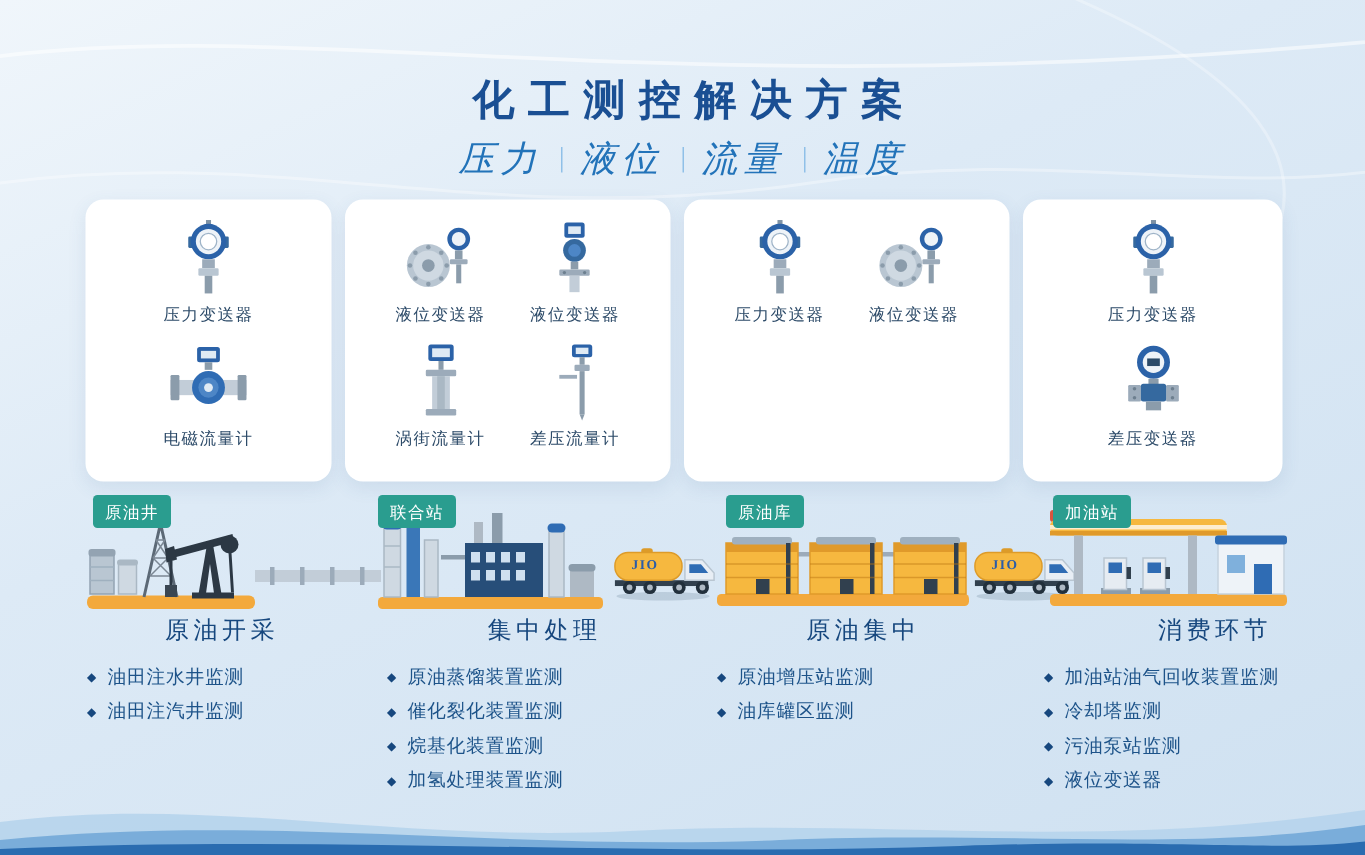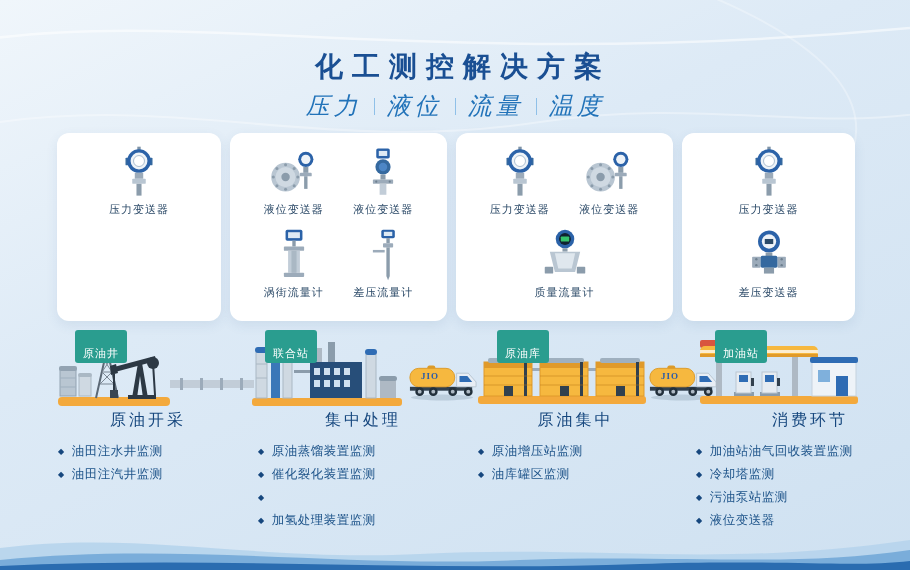--- a/index.html
+++ b/index.html
@@ -34,21 +34,21 @@
   .card-3{flex:0 0 217px;}
   .card-4{flex:1;}
   .card .row{flex:1;display:flex;align-items:flex-start;justify-content:space-evenly;}
   .cell{display:flex;flex-direction:column;align-items:center;gap:3px;}
   .inst{width:58px;height:54px;}
   .inst-label{font-size:11px;color:#2c4a68;letter-spacing:1px;white-space:nowrap;}
   
   .flow{position:absolute;top:328px;left:0;right:0;height:84px;}
   .tag{
     position:absolute;background:#2a9d8f;color:#ffffff;font-size:11px;line-height:1;
-    padding:18px 8px 4px;border-radius:3px;letter-spacing:1px;z-index:3;white-space:nowrap;margin-left:13px;
+    padding:7px 8px 4px;border-radius:3px;letter-spacing:1px;z-index:3;white-space:nowrap;
   }
   .scene{position:absolute;}
   .truck{position:absolute;width:70px;height:44px;font-family:Liberation Serif, serif;}
   .truck svg{width:70px;height:44px;display:block;}
   .truck .jio{
     position:absolute;left:13px;top:13px;font-size:9px;font-weight:bold;
     color:#2a5ca8;letter-spacing:1px;
   }
   
   .stage-col{position:absolute;top:410px;}
@@ -202,20 +202,28 @@
   <section class="cards">
     <div class="card card-1">
       <div class="row">
         <div class="cell">
           <svg class="inst" viewBox="0 0 64 64">
               <use href="#sym-pt"></use>
             </svg>
           <div class="inst-label">压力变送器</div>
         </div>
       </div>
+      <div class="row">
+        <div class="cell">
+          <svg class="inst" viewBox="0 0 64 64">
+              <use href="#sym-em"></use>
+            </svg>
+          <div class="inst-label">电磁流量计</div>
+        </div>
+      </div>
     </div>
 
     <div class="card card-2">
       <div class="row">
         <div class="cell">
           <svg class="inst" viewBox="0 0 64 64">
               <use href="#sym-level-disc"></use>
             </svg>
           <div class="inst-label">液位变送器</div>
         </div>
@@ -248,28 +256,20 @@
           <svg class="inst" viewBox="0 0 64 64">
               <use href="#sym-pt"></use>
             </svg>
           <div class="inst-label">压力变送器</div>
         </div>
         <div class="cell">
           <svg class="inst" viewBox="0 0 64 64">
               <use href="#sym-level-disc"></use>
             </svg>
           <div class="inst-label">液位变送器</div>
-        </div>
-      </div>
-      <div class="row">
-        <div class="cell">
-          <svg class="inst" viewBox="0 0 64 64">
-              <use href="#sym-mass"></use>
-            </svg>
-          <div class="inst-label">质量流量计</div>
         </div>
       </div>
     </div>
 
     <div class="card card-4">
       <div class="row">
         <div class="cell">
           <svg class="inst" viewBox="0 0 64 64">
               <use href="#sym-pt"></use>
             </svg>
@@ -436,20 +436,21 @@
     <div class="item">
       <span class="dmd">◆</span>
       <span class="item-text">原油蒸馏装置监测</span>
     </div>
     <div class="item">
       <span class="dmd">◆</span>
       <span class="item-text">催化裂化装置监测</span>
     </div>
     <div class="item">
       <span class="dmd">◆</span>
+      <span class="item-text">烷基化装置监测</span>
     </div>
     <div class="item">
       <span class="dmd">◆</span>
       <span class="item-text">加氢处理装置监测</span>
     </div>
   </div>
 
   <div class="stage-col col-3">
     <h2 class="stage-title">原油集中</h2>
     <div class="item">

